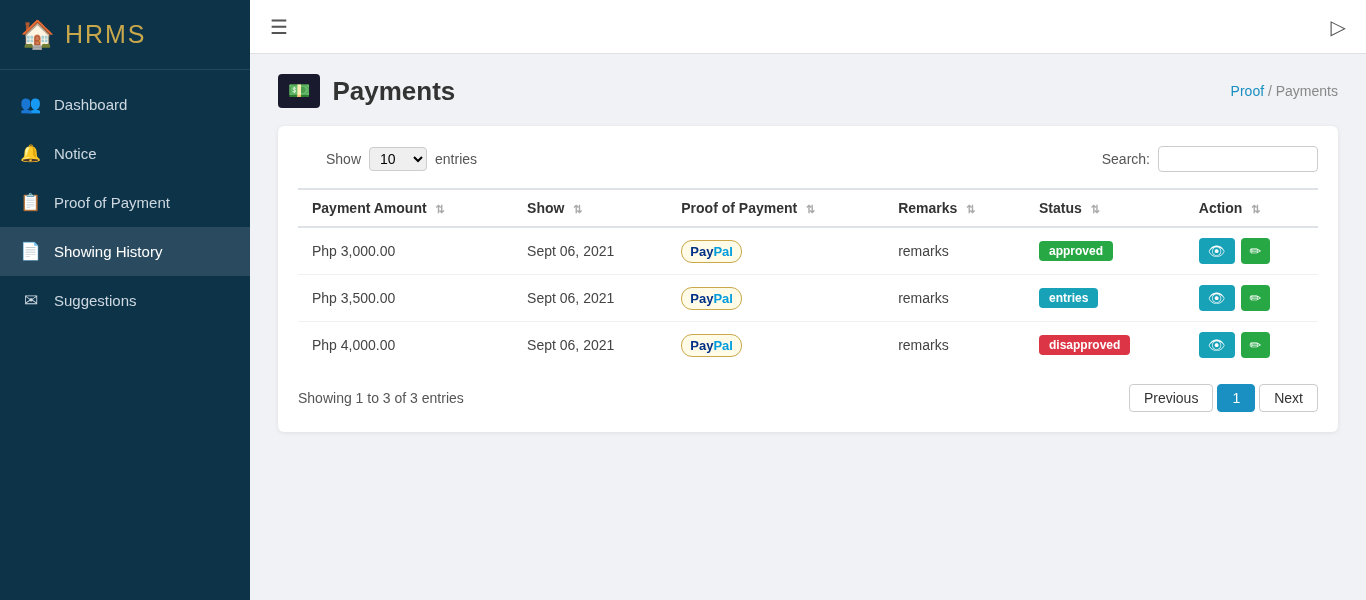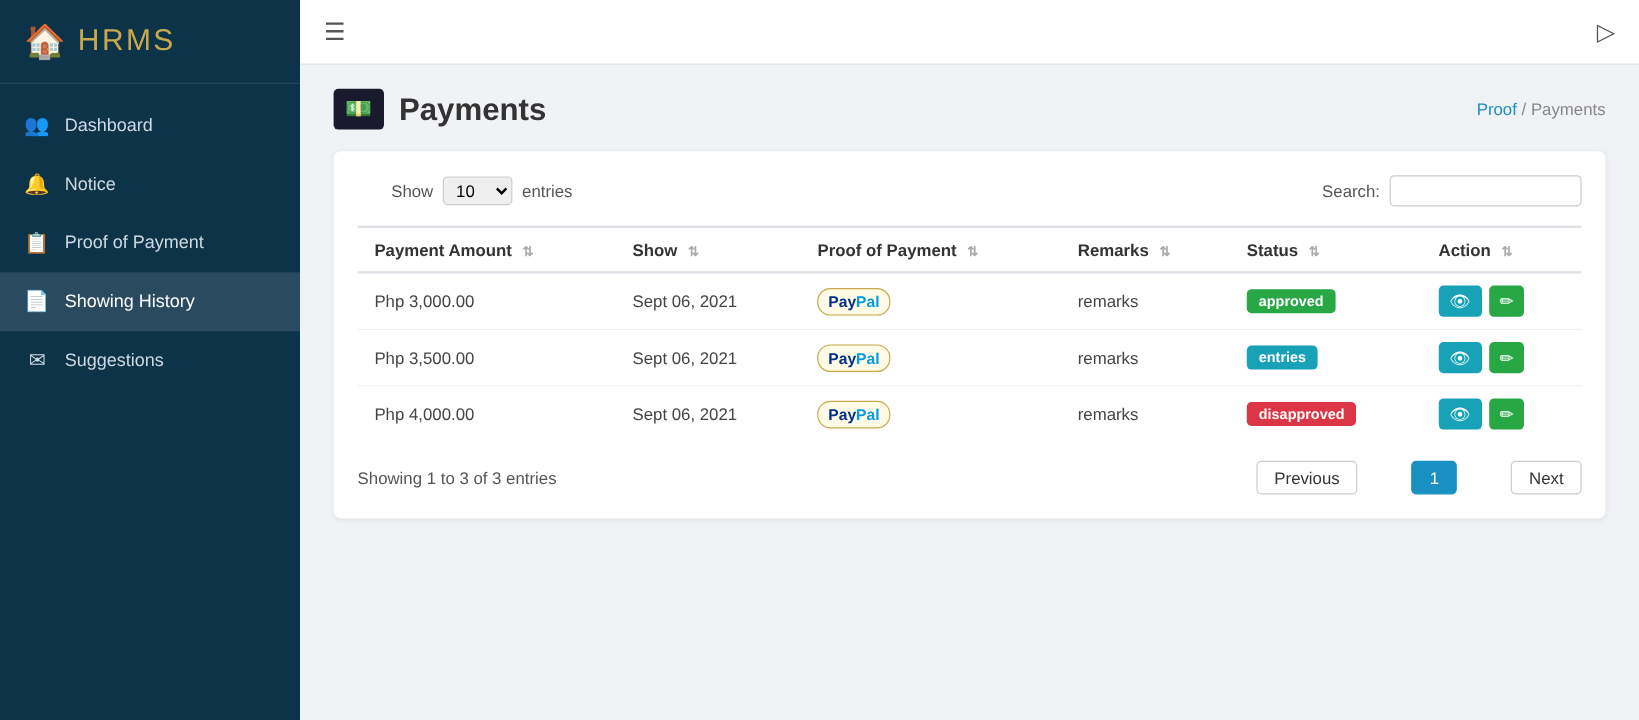--- a/index.html
+++ b/index.html
@@ -265,21 +265,20 @@
       align-items: center;
     }
     .btn-page {
       padding: 5px 14px;
       border: 1px solid #ccc;
       background: #fff;
       border-radius: 4px;
       cursor: pointer;
       font-size: 14px;
       color: #333;
-      margin-left: 41px;
     }
     .btn-page.active {
       background: #1a8fc1;
       color: #fff;
       border-color: #1a8fc1;
     }
   </style>
 </head>
 <body>
 

